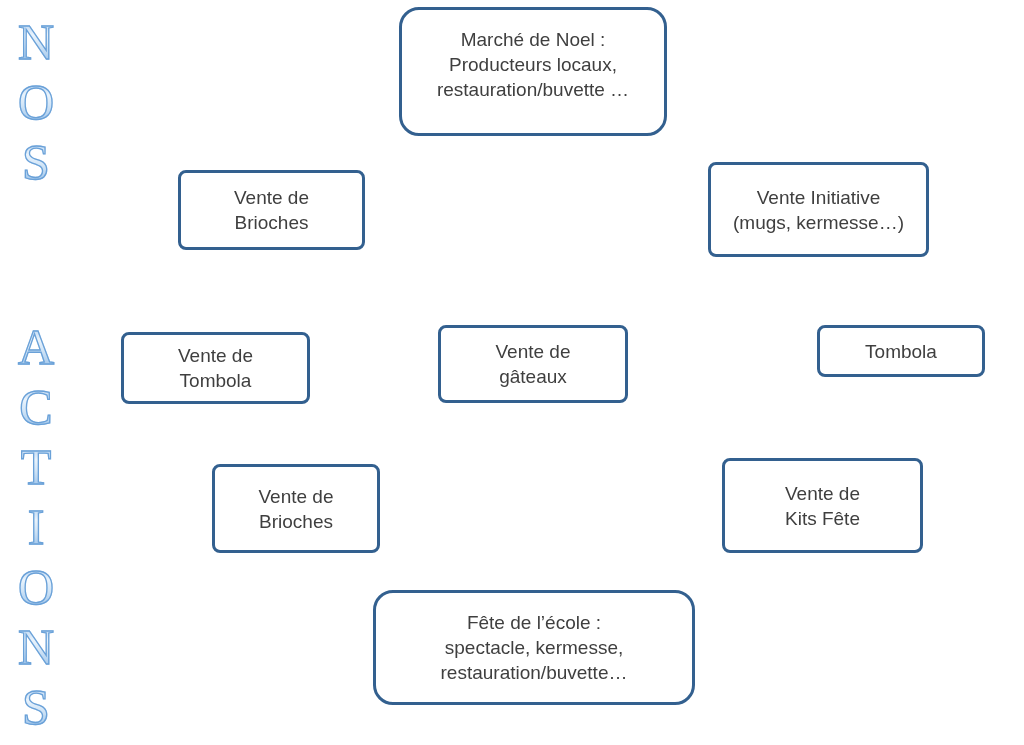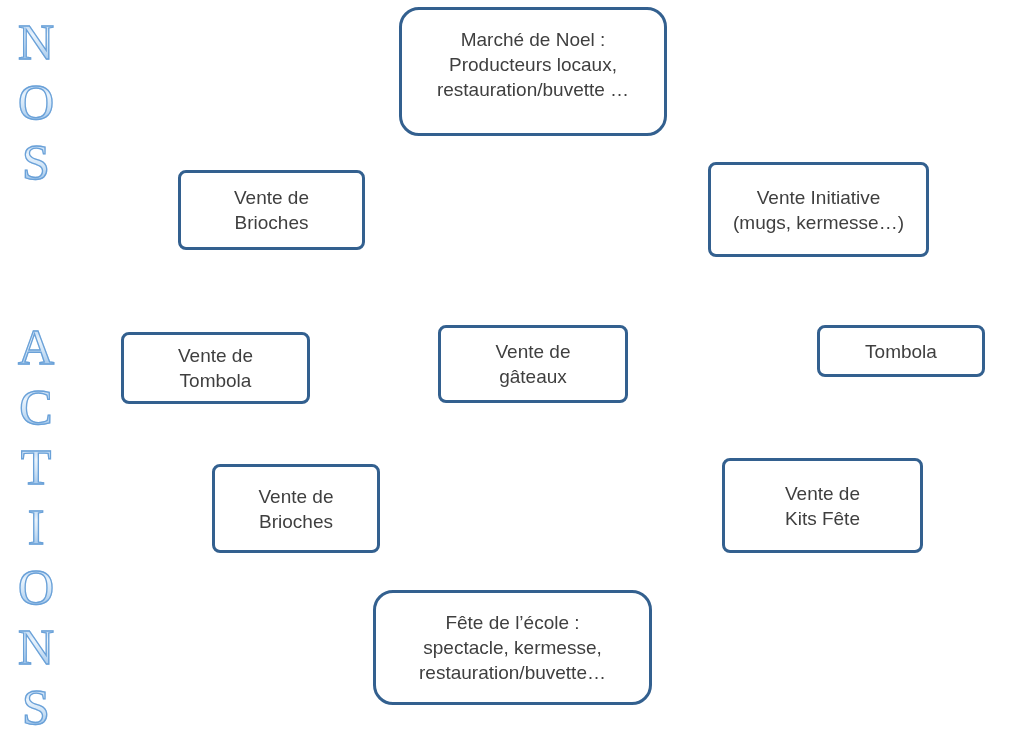--- a/index.html
+++ b/index.html
@@ -71,21 +71,21 @@
 
   
   #box-marche-noel { left: 399px; top: 7px;   width: 268px; height: 129px; }
   #box-brioches    { left: 178px; top: 170px; width: 187px; height: 80px;  }
   #box-initiative  { left: 708px; top: 162px; width: 221px; height: 95px;  }
   #box-sapins      { left: 121px; top: 332px; width: 189px; height: 72px;  }
   #box-gateaux     { left: 438px; top: 325px; width: 190px; height: 78px;  }
   #box-tombola     { left: 817px; top: 325px; width: 168px; height: 52px;  }
   #box-chocolats   { left: 212px; top: 464px; width: 168px; height: 89px;  }
   #box-kits-apero  { left: 722px; top: 458px; width: 201px; height: 95px;  }
-  #box-fete-ecole  { left: 373px; top: 590px; width: 279px; height: 115px; }
+  #box-fete-ecole  { left: 373px; top: 590px; width: 322px; height: 115px; }
 </style>
 </head>
 <body>
 
 <div class="canvas">
 
   <div class="vword vword-nos">
       <span class="wa-letter">N</span>
       <span class="wa-letter">O</span>
       <span class="wa-letter">S</span>

